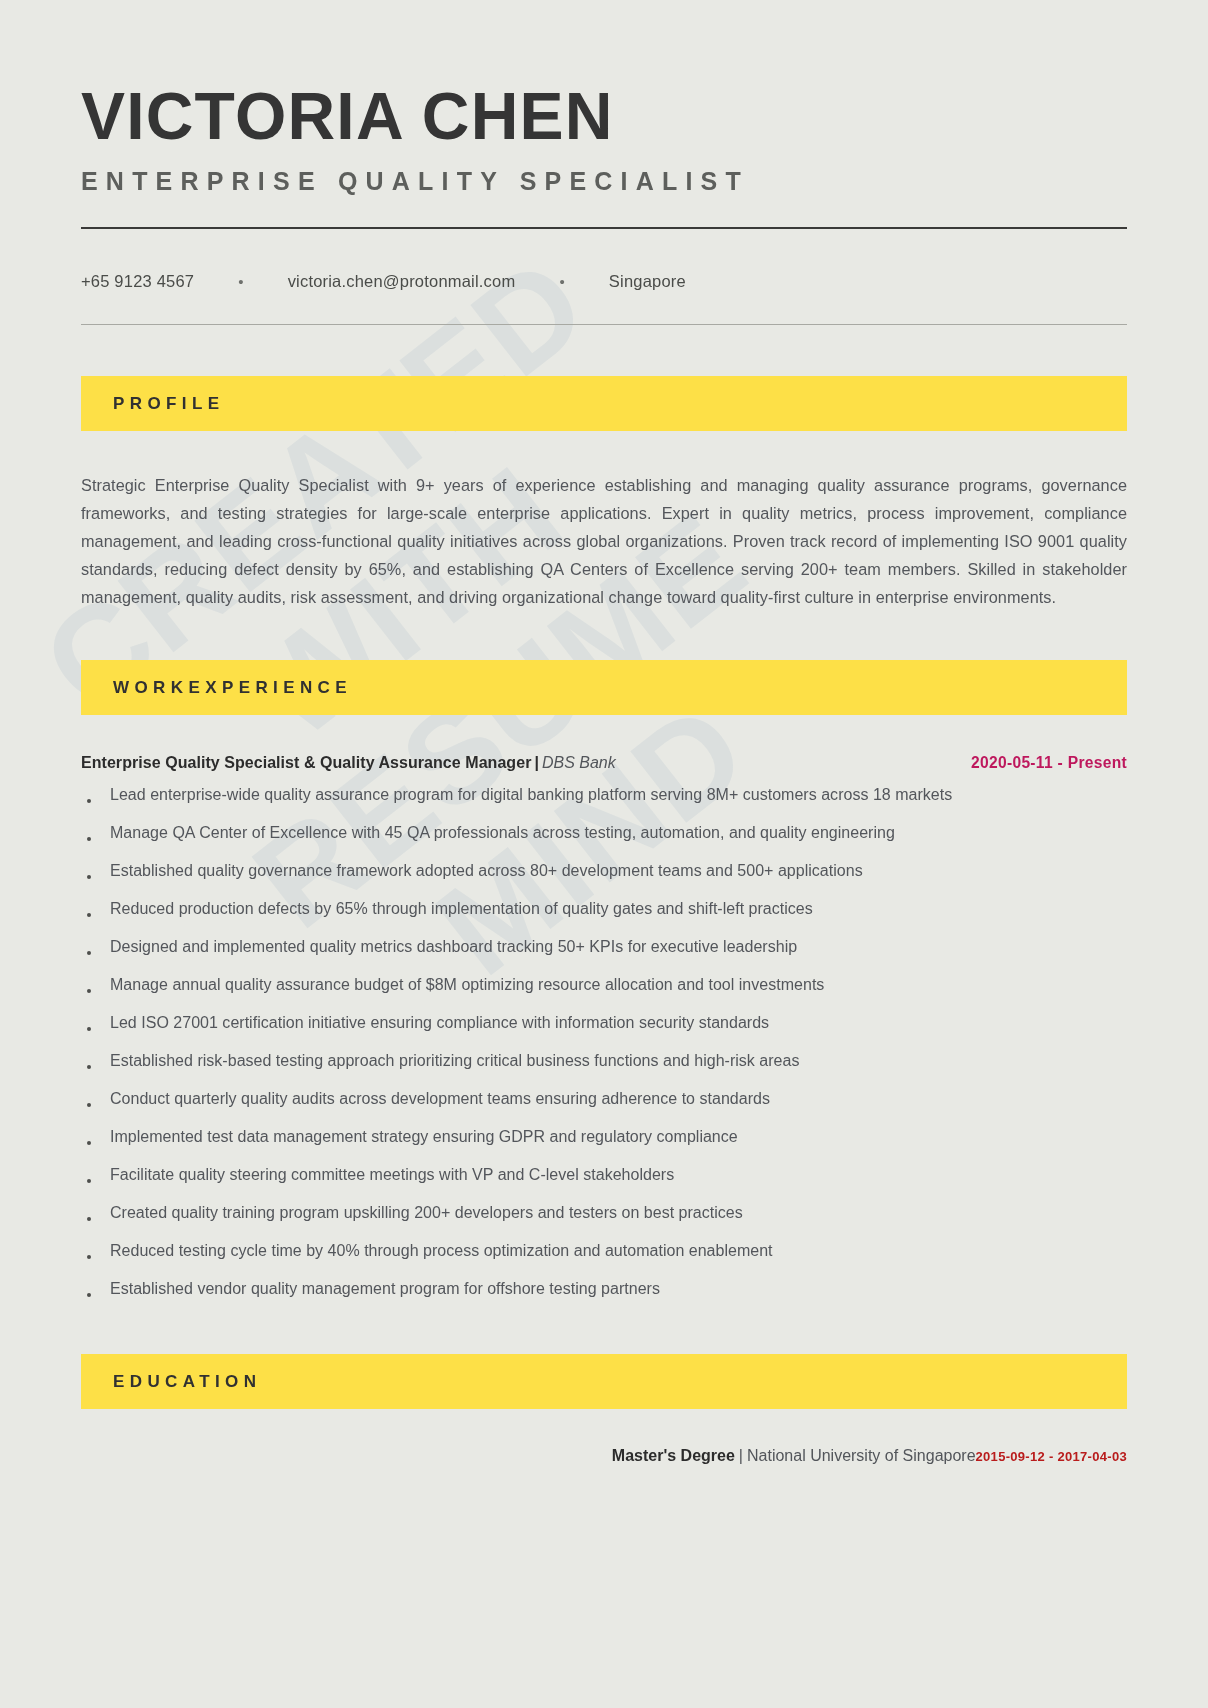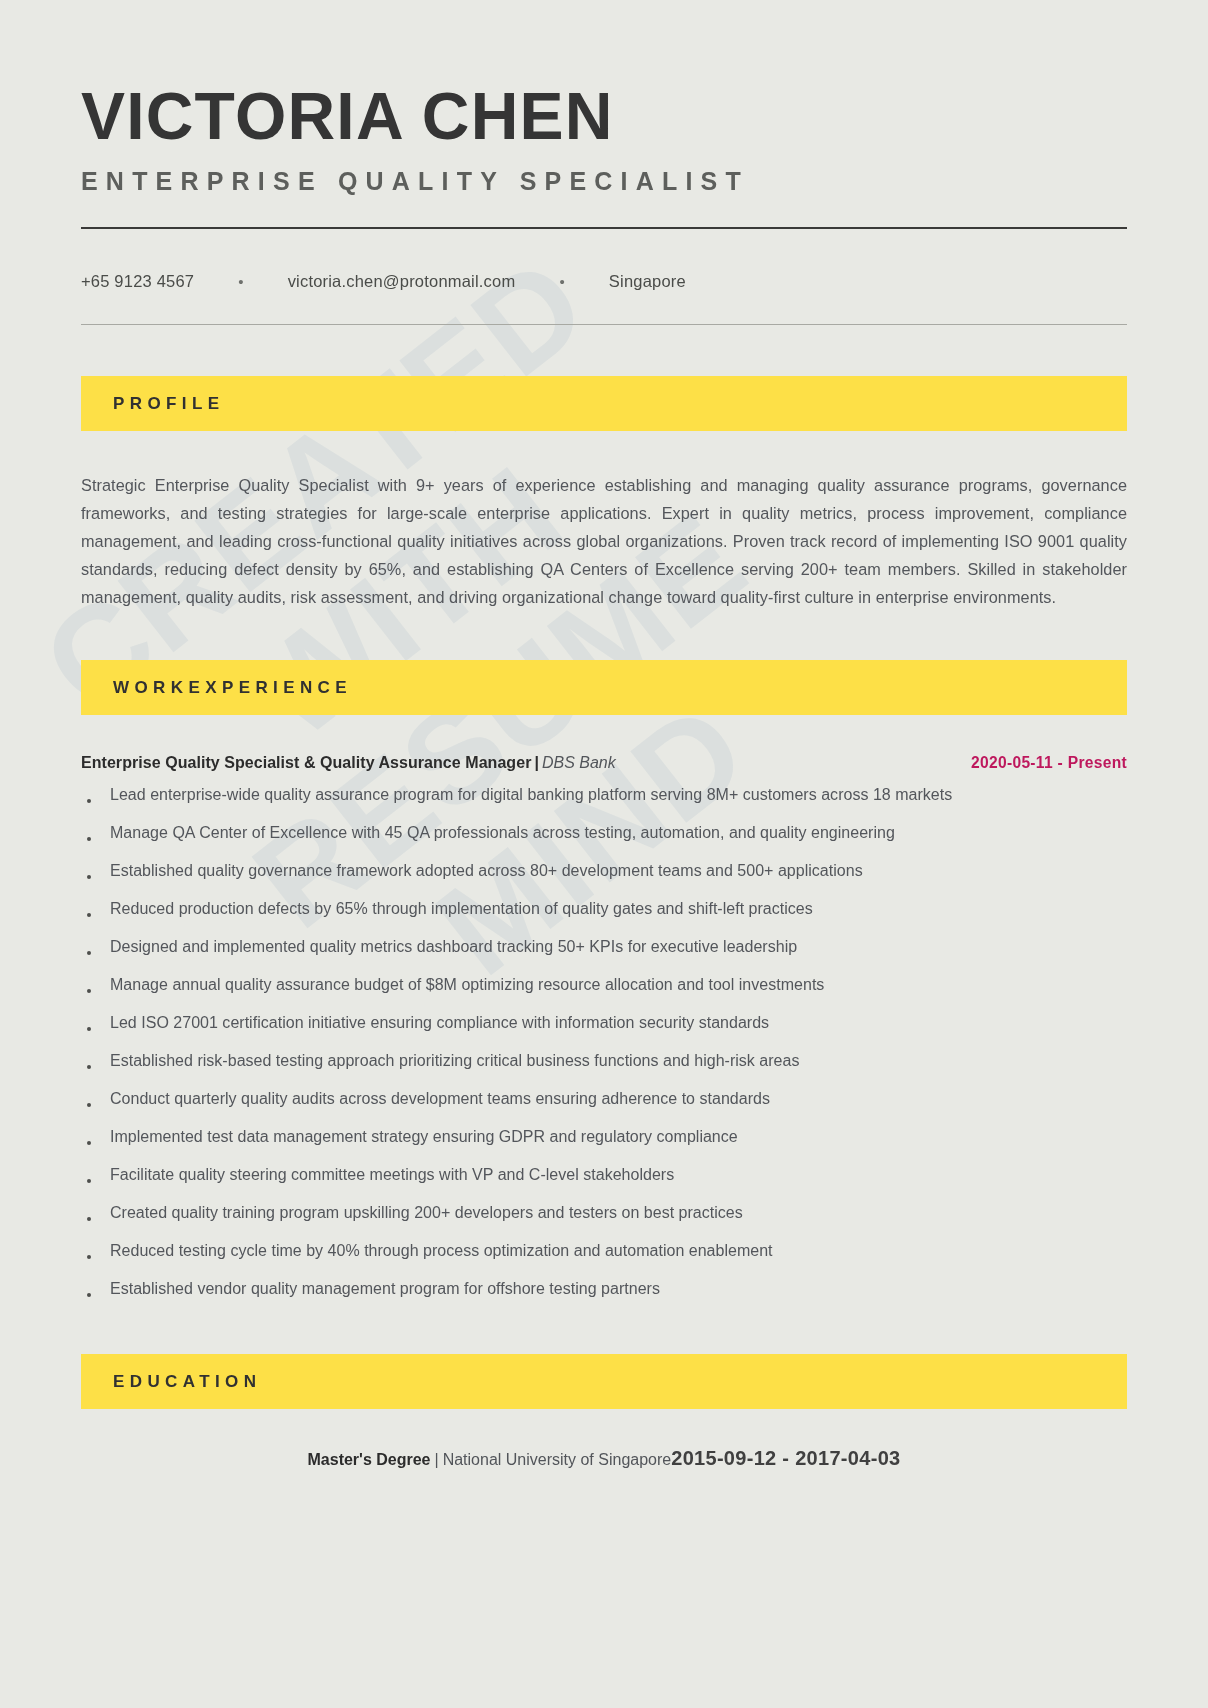--- a/index.html
+++ b/index.html
@@ -153,40 +153,40 @@
     left: 6px;
     top: 14px;
     width: 4px;
     height: 4px;
     border-radius: 50%;
     background: #4d4f4c;
   }
   .section-education { margin-top: 55px; }
   .edu-row {
     display: flex;
-    justify-content: center;
+    justify-content: flex-end;
     align-items: baseline;
     margin-top: 38px;
     font-size: 16px;
   }
   .edu-degree {
     font-weight: 700;
     color: #2c2c2c;
   }
   .edu-sep {
     color: #52555a;
     margin: 0 4px;
   }
   .edu-school {
     color: #52555a;
   }
   .edu-dates {
     font-weight: 700;
-    color: #404040;
-    font-size: 20px;
+    color: #b91c1c;
+    font-size: 13px;
     letter-spacing: 0.3px;
     white-space: nowrap;
   }
 </style>
 </head>
 <body>
 
 <div class="page">
 
   <svg class="watermark" viewBox="0 0 1208 1708">

